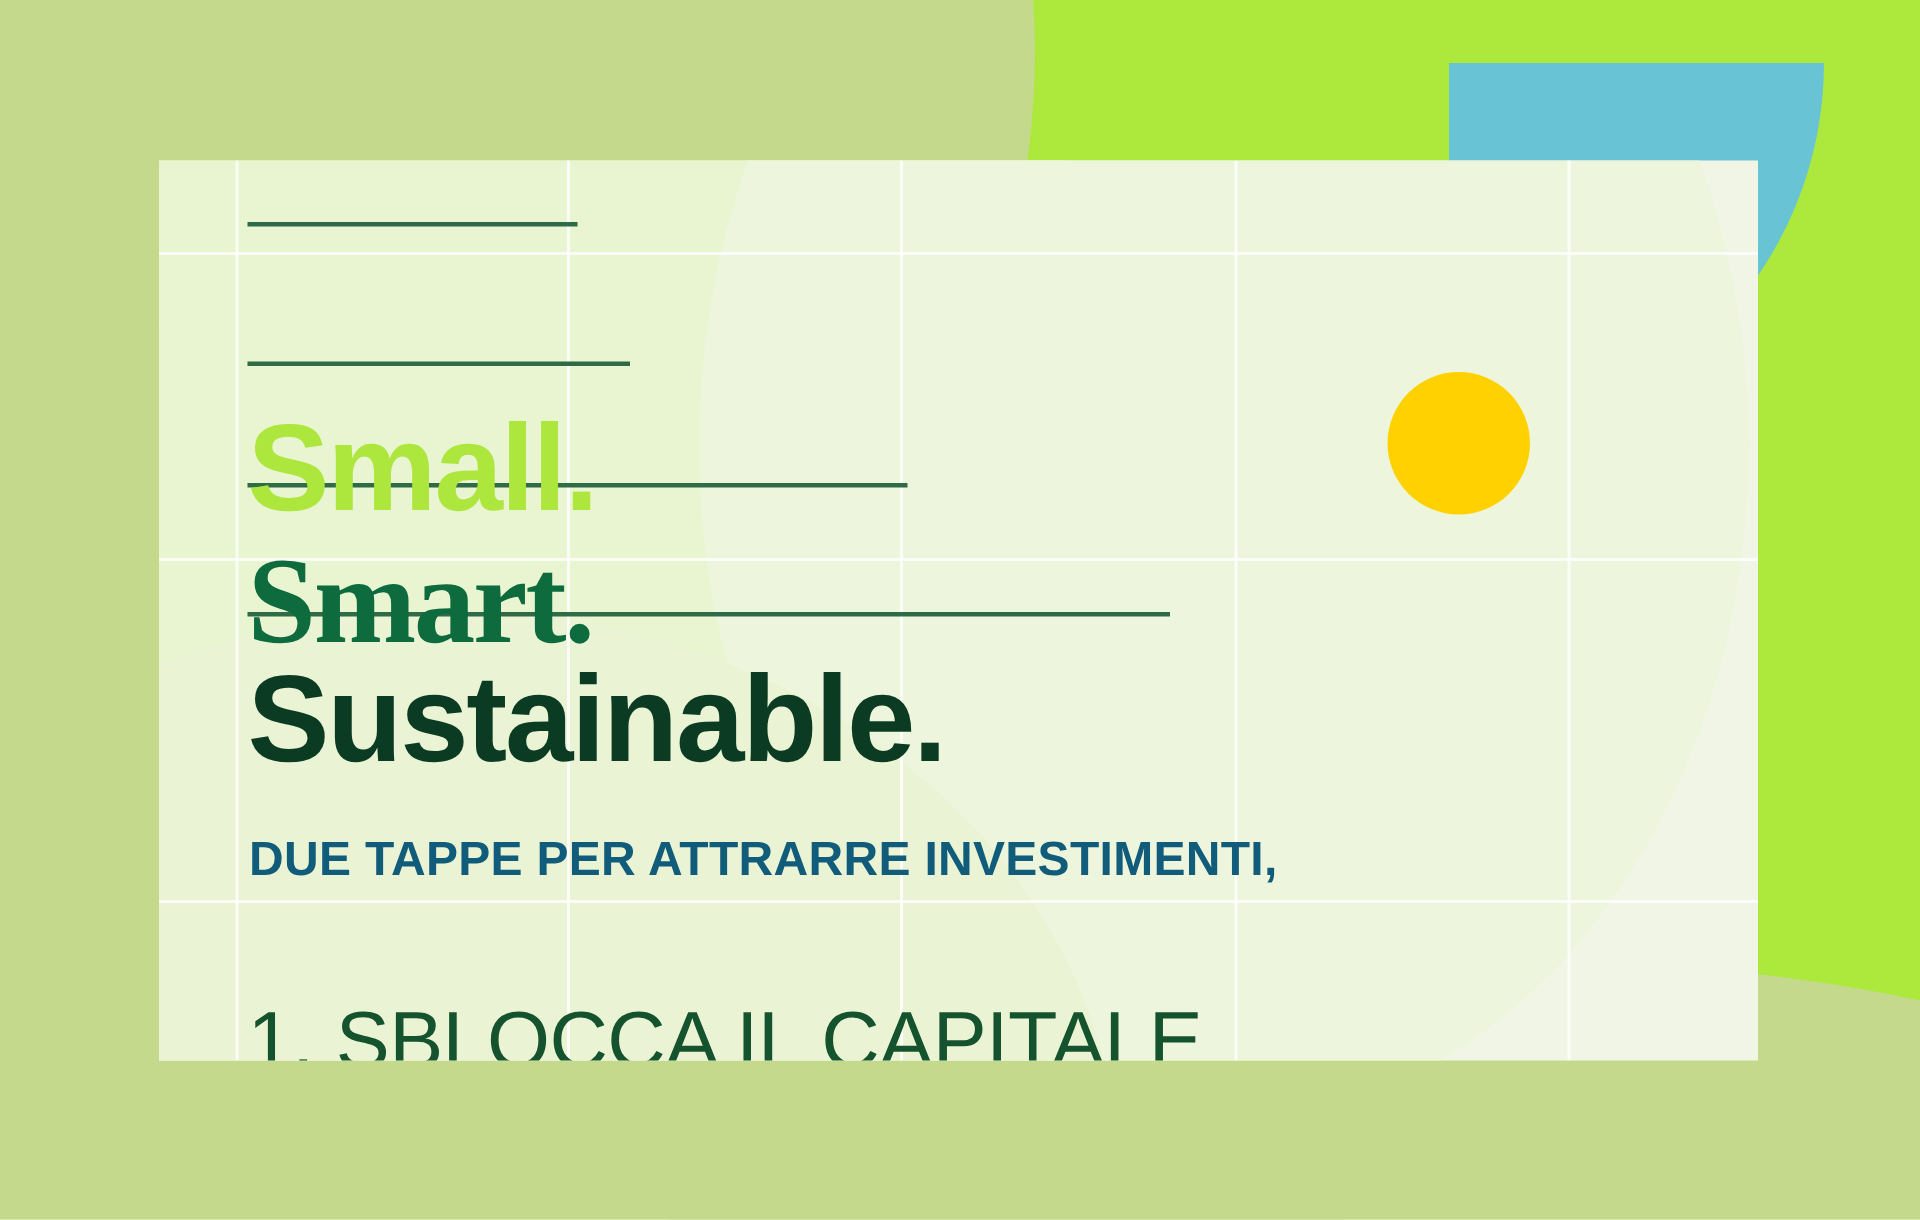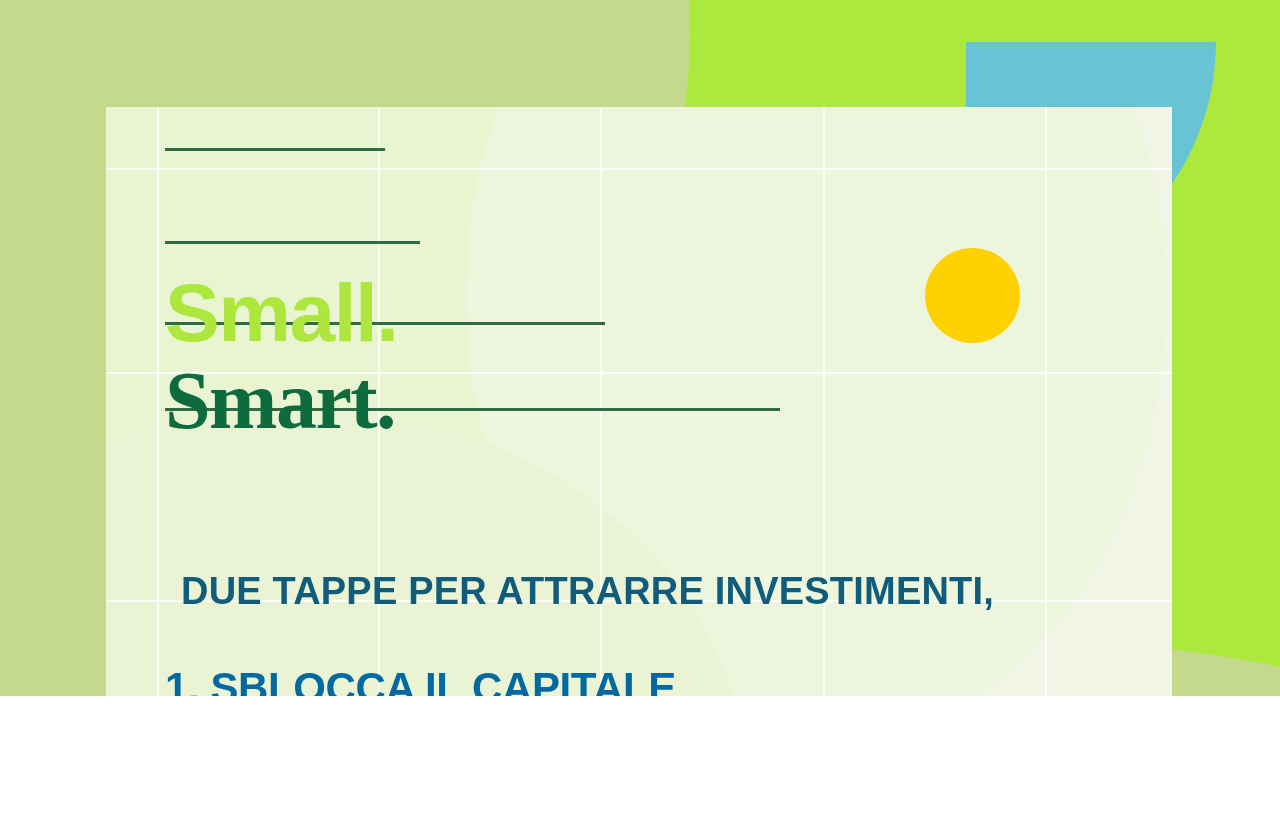--- a/index.html
+++ b/index.html
@@ -4,21 +4,21 @@
 <style>
   html, body {
     margin: 0;
     padding: 0;
     background: #ffffff;
   }
 
   #poster {
     position: relative;
     width: 1280px;
-    height: 696px;
+    height: 813px;
     overflow: hidden;
     font-family: "Liberation Sans", sans-serif;
     background: #ADE93C;
     text-align: right;
   }
 
   
   .bg-blob {
     position: absolute;
     background: #C4D98C;
@@ -179,41 +179,41 @@
   }
   #line-sustainable {
     top: 332px;
     font-size: 82px;
     color: #0B3B23;
   }
 
   .subtitle {
     position: absolute;
     left: 0;
-    margin: 16px;
-    font-size: 38px;
+    margin: 1px;
+    font-size: 32px;
     font-weight: 700;
     letter-spacing: 0.2px;
     line-height: 1.35;
     color: #115C7A;
     white-space: nowrap;
   }
   #subtitle-1 { top: 443px; }
   #subtitle-2 { top: 494px; }
 
   #event-title {
     position: absolute;
     left: 0;
     top: 560px;
     margin: 0;
-    font-size: 42px;
-    font-weight: 700;
+    font-size: 54px;
+    font-weight: 400;
     letter-spacing: -0.4px;
     line-height: 1;
-    color: #0369a1;
+    color: #14532d;
     white-space: nowrap;
   }
 </style>
 </head>
 <body>
 
 <div id="poster">
 
   <div class="bg-blob" id="blob-topleft"></div>
   <div class="bg-blob" id="blob-bottomleft"></div>
@@ -241,20 +241,21 @@
 
       <div class="rule" style="top:41px;  width:220px;"></div>
       <div class="rule" style="top:134px; width:255px;"></div>
       <div class="rule" style="top:215px; width:440px;"></div>
       <div class="rule" style="top:301px; width:615px;"></div>
 
       <h1 class="headline" id="line-small" style="color: rgb(173, 230, 60);">Small.</h1>
 
       <h1 class="headline" id="line-smart" style="color: rgb(13, 107, 61);">Smart.</h1>
 
+      <h1 class="headline" id="line-sustainable" style="color: rgb(11, 59, 35);">Sustainable.</h1>
 
       <p class="subtitle" id="subtitle-1">DUE TAPPE PER ATTRARRE INVESTIMENTI,</p>
 
 
       <h2 id="event-title">1. SBLOCCA IL CAPITALE</h2>
 
     </div>
   </div>
 
   <div id="yellow-dot"></div>

